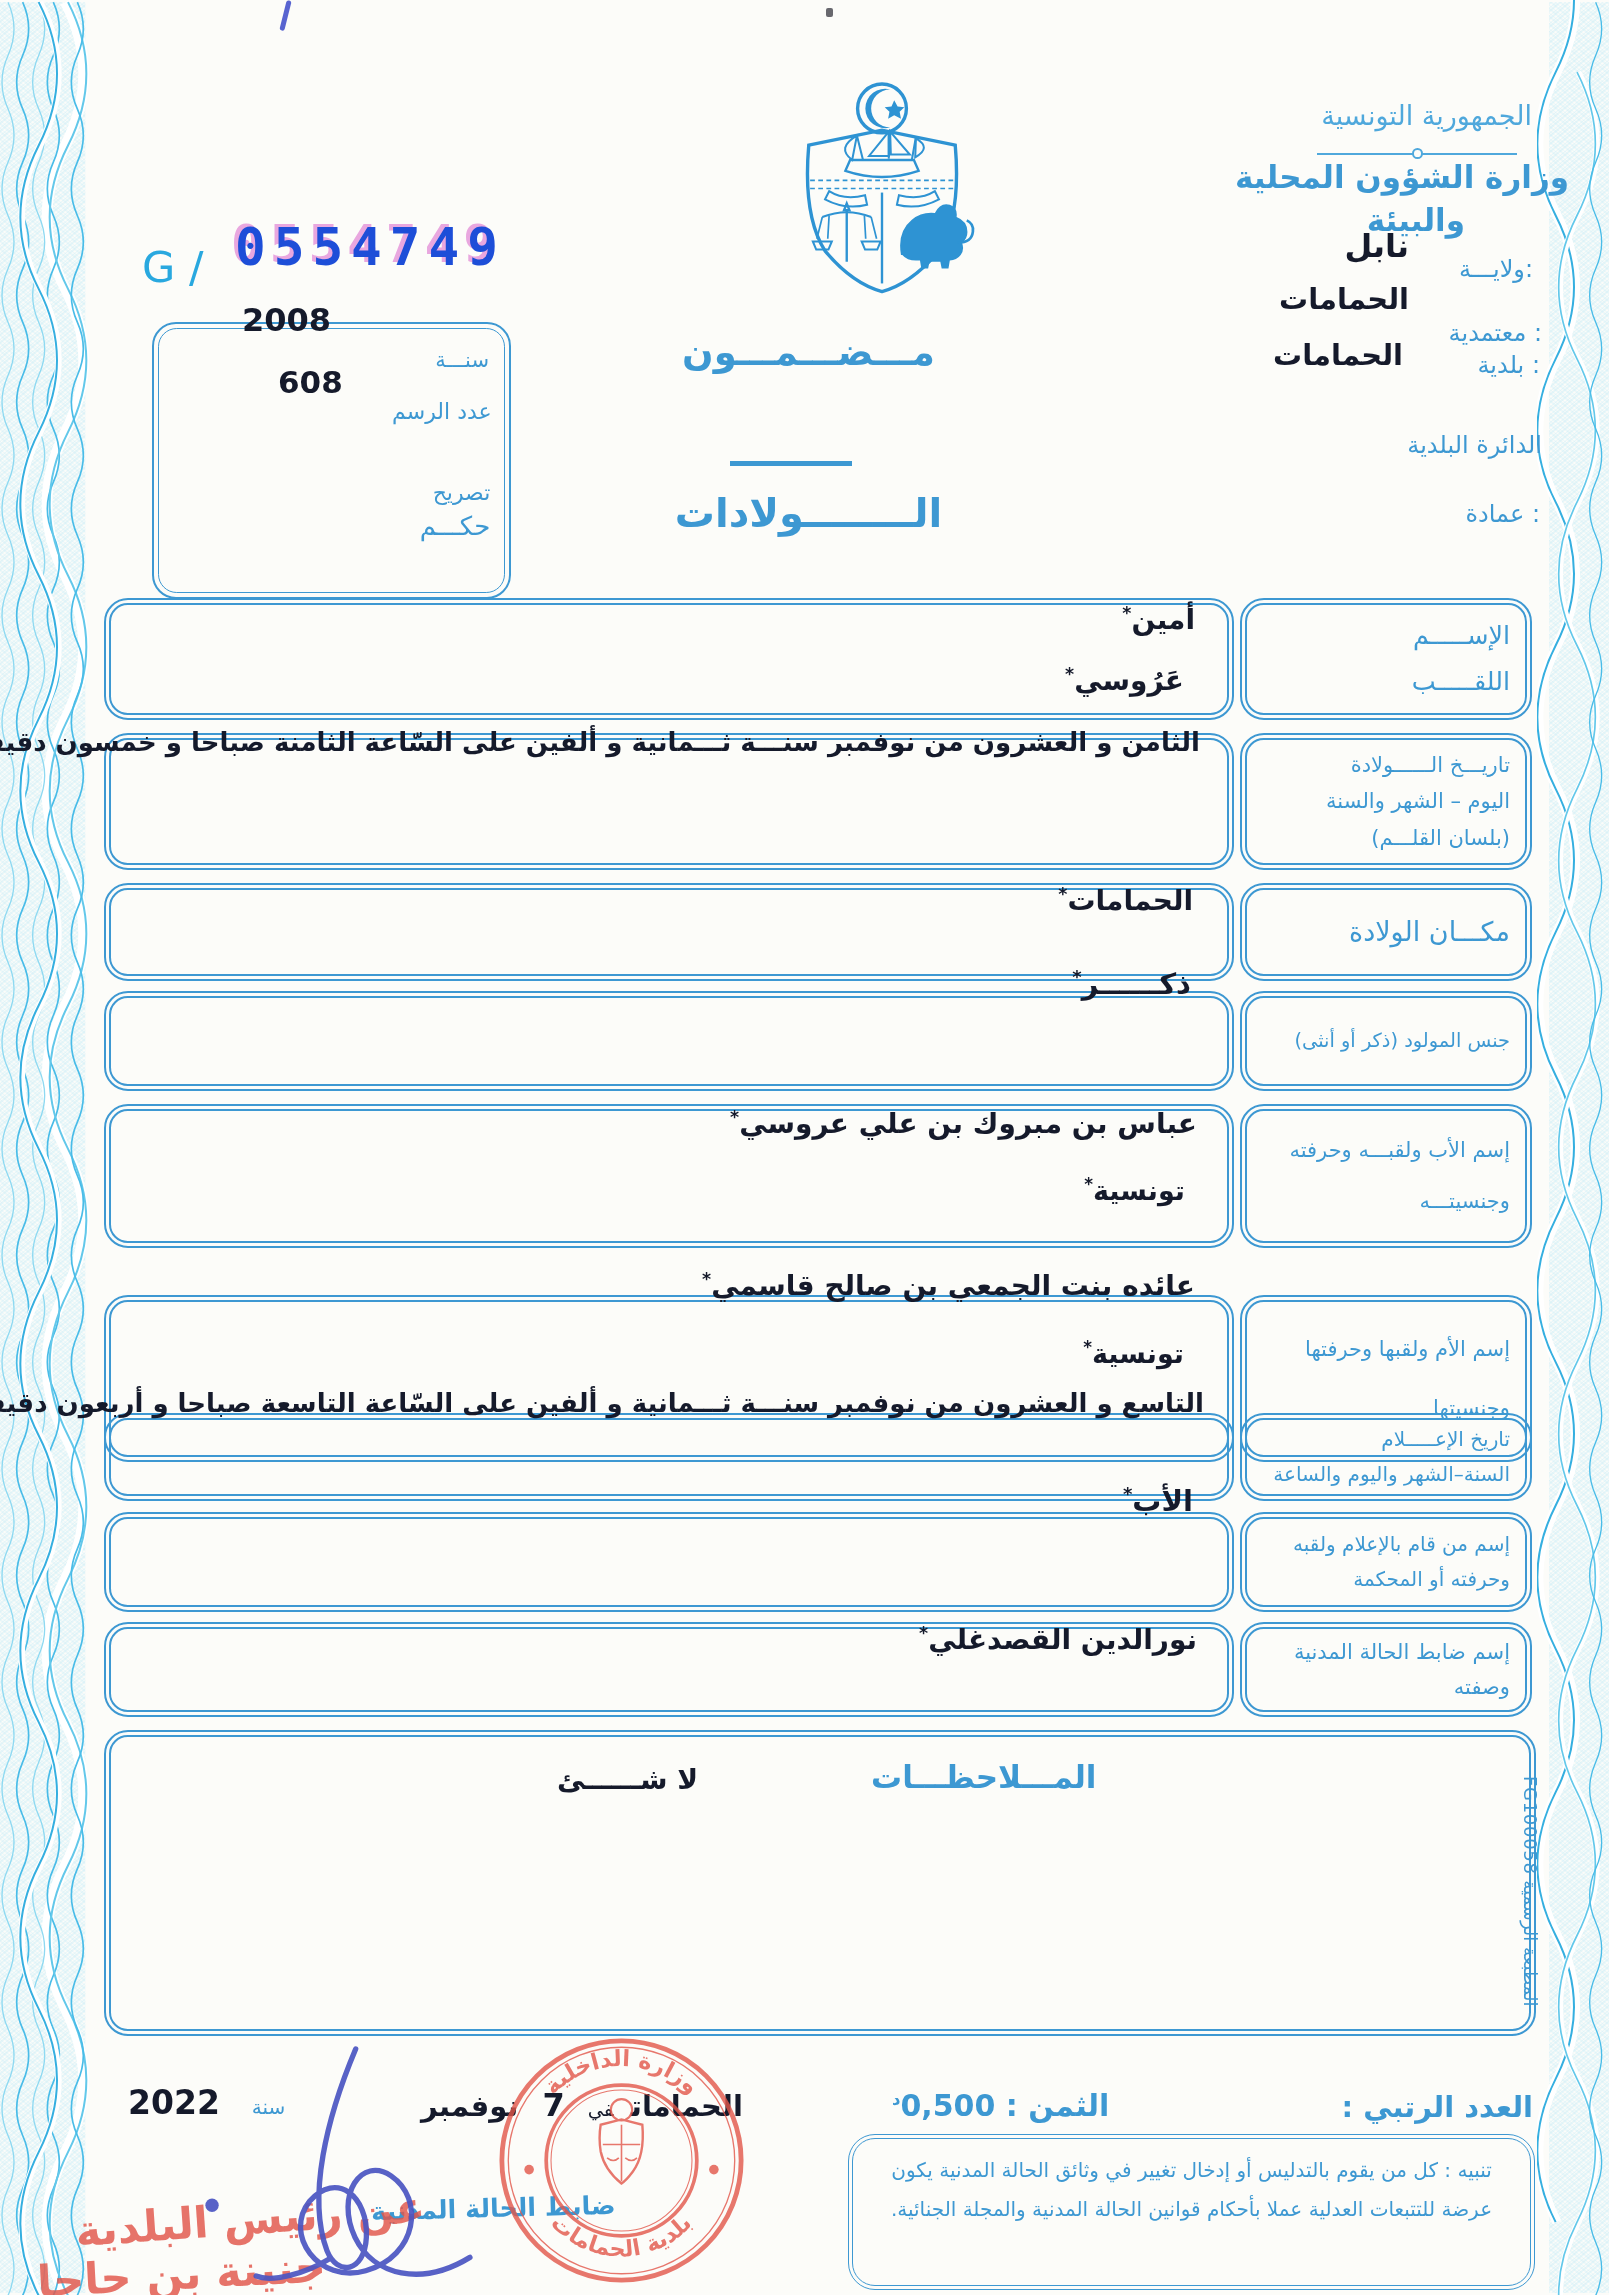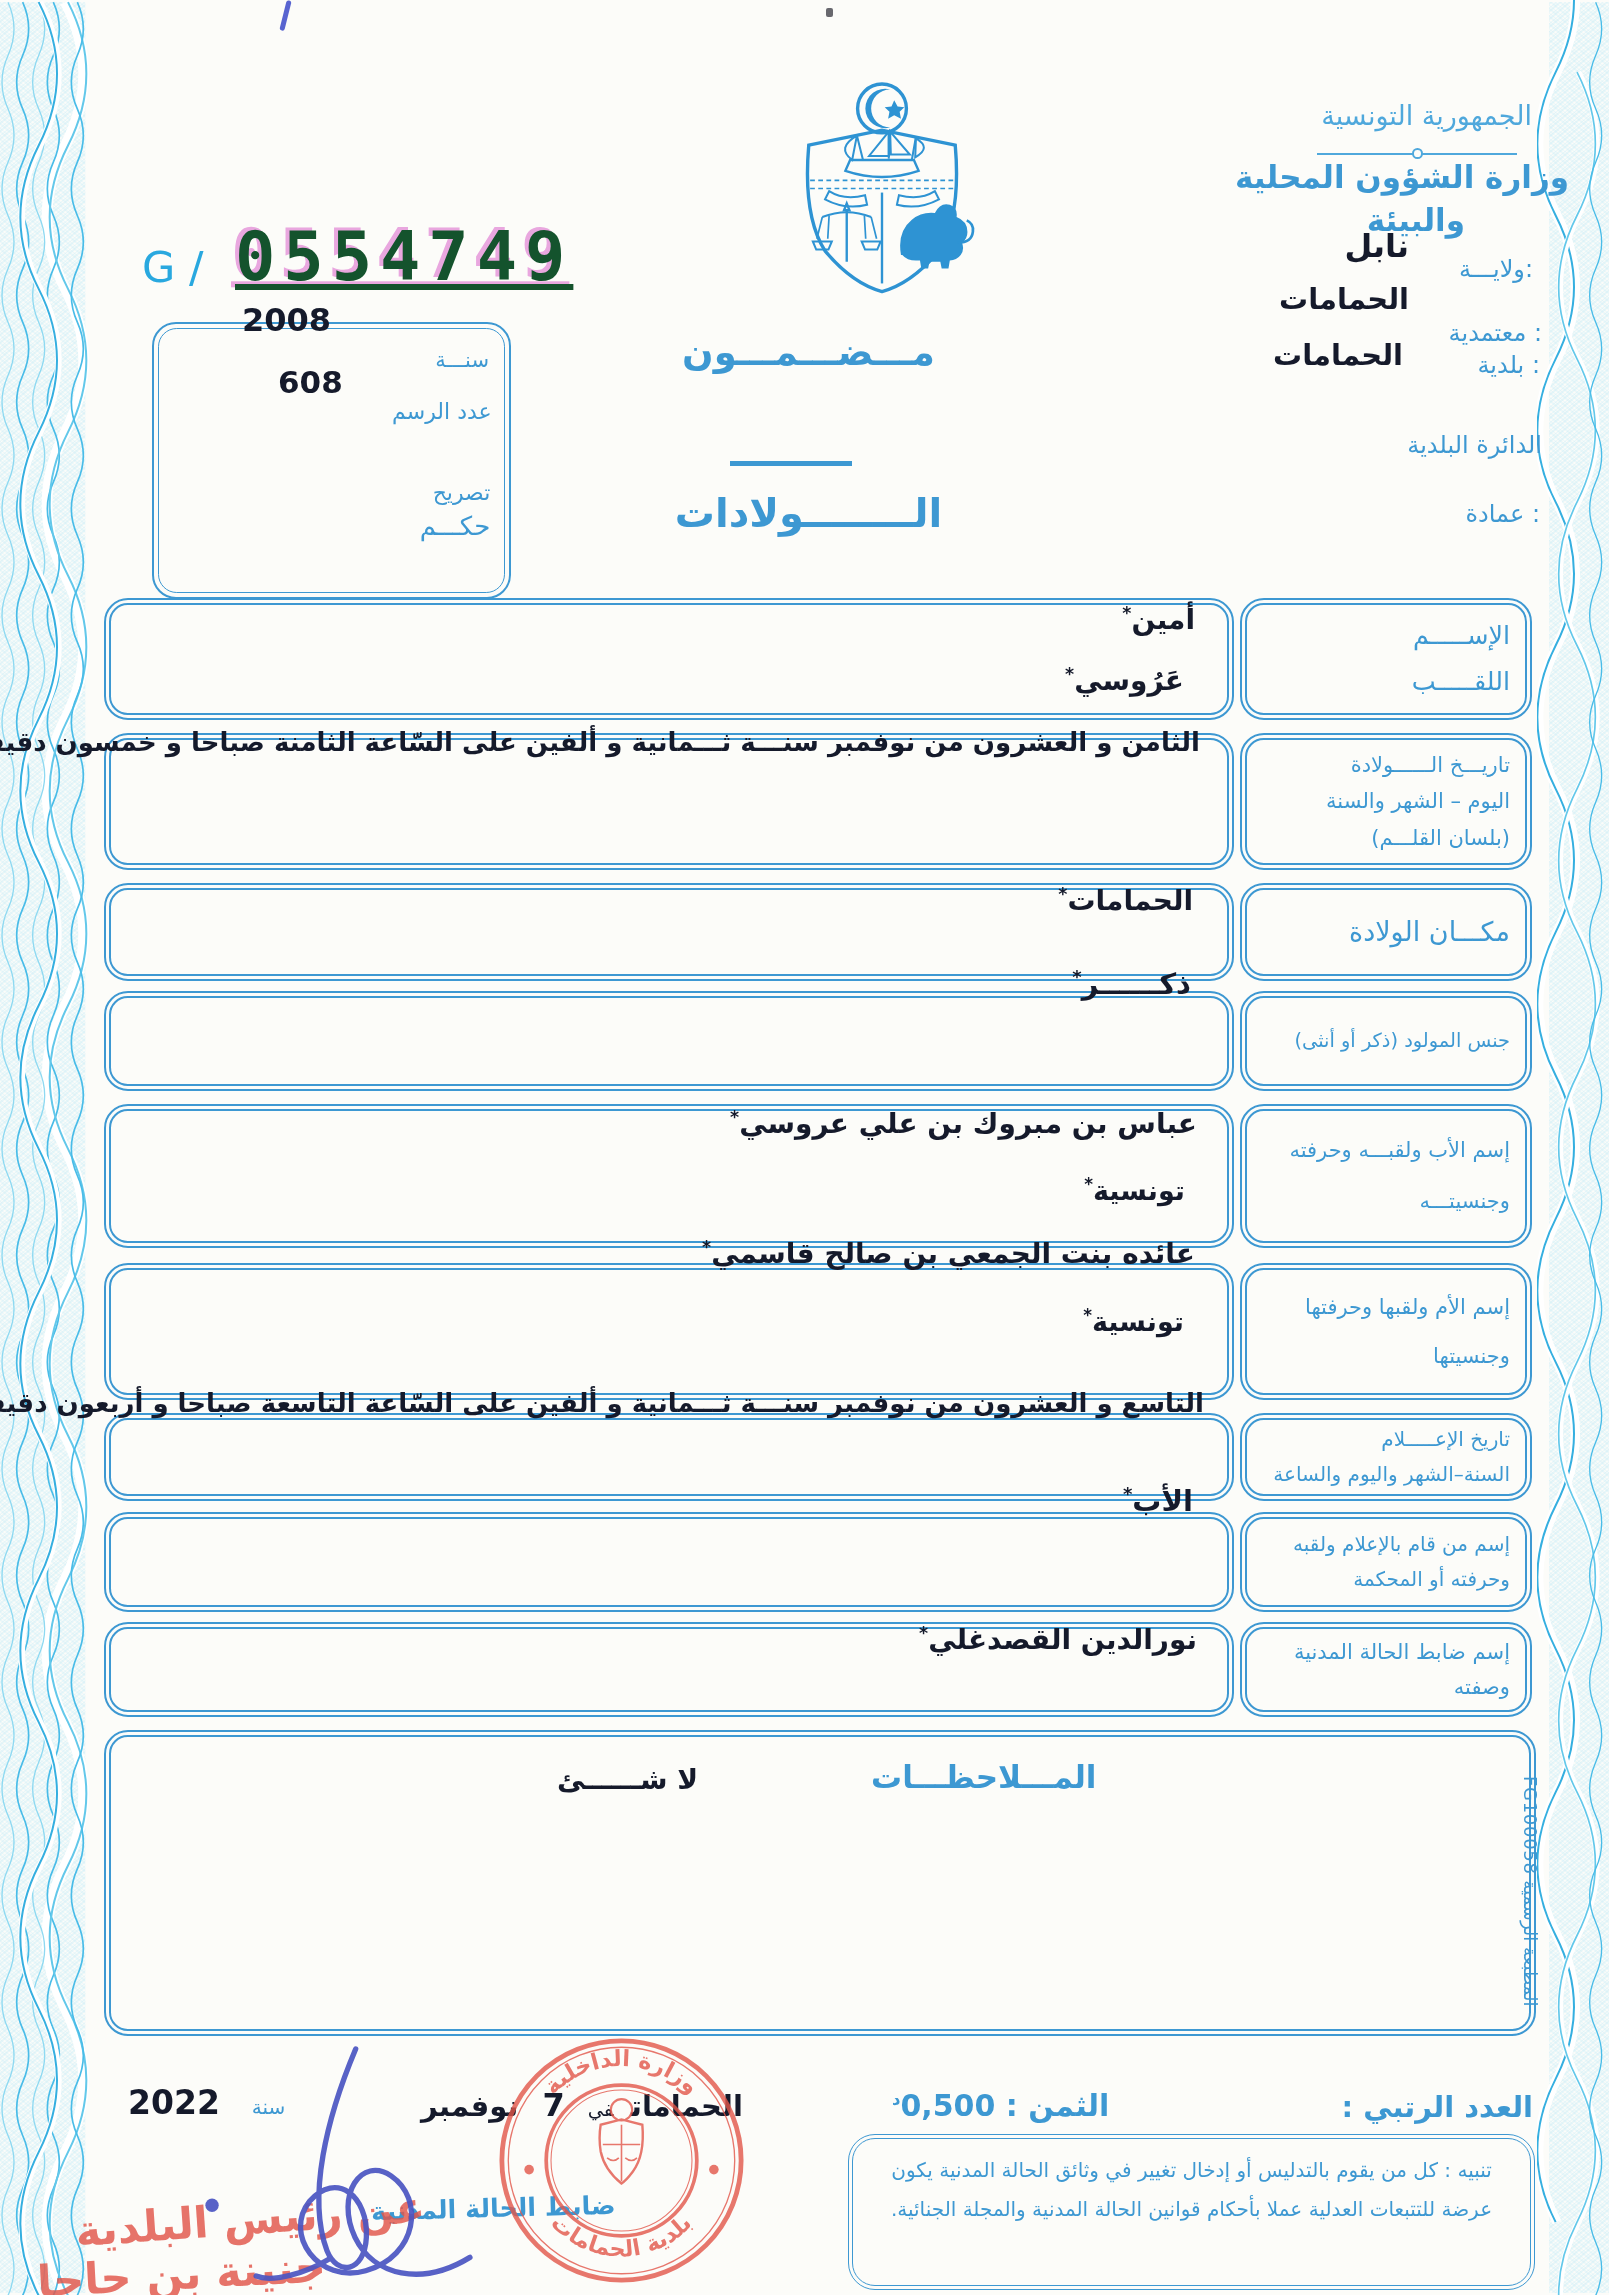--- a/index.html
+++ b/index.html
@@ -33,23 +33,23 @@
   .hfield{color:var(--blue);font-size:24px;}
   .f-wilaya{right:76px;top:255px;}
   .f-moatamdia{right:67px;top:319px;}
   .f-baladia{right:69px;top:351px;}
   .f-daira{right:67px;top:431px;}
   .f-imada{right:69px;top:500px;}
   .hv1{left:1279px;top:282px;font-size:29px;}
   .hv2{left:1273px;top:338px;font-size:29px;}
   
   .g-prefix{left:142px;top:242px;font-size:43px;color:var(--cyan);font-family:"DejaVu Sans",sans-serif;}
-  .g-num{left:235px;top:218px;font-size:67px;font-weight:bold;color:#14532d;
+  .g-num{left:235px;top:218px;font-size:51px;font-weight:bold;color:#1d4ed8;
          font-family:"DejaVu Sans Mono",monospace;letter-spacing:8px;
-         text-shadow:-4px -2.7px 0 rgba(214,82,198,0.5);text-decoration:underline;}
+         text-shadow:-4px -2.7px 0 rgba(214,82,198,0.5);}
   .reg-box{left:152px;top:322px;width:355px;height:273px;}
   .dbox{border:2px solid var(--blue);border-radius:24px;}
   .dbox::before{content:"";position:absolute;inset:3.3px;border:2.7px solid var(--blue);border-radius:18.7px;pointer-events:none;}
   .reg-box.dbox{border-width:2px;}
   .reg-box.dbox::before{border-width:1.3px;inset:4px;}
   .reg-lab{position:absolute;color:var(--blue);font-size:21px;}
   .rl1{right:20px;top:24px;}
   .rl2{right:17.4px;top:75px;font-size:22px;}
   .rl3{right:18.7px;top:156px;font-size:22px;}
   .rl4{right:18.7px;top:187px;font-size:26px;}
@@ -67,21 +67,21 @@
   .row{position:absolute;left:104px;width:1428px;}
   .vbox{position:absolute;left:0;top:0;bottom:0;width:1126px;}
   .lbox{position:absolute;right:0;top:0;bottom:0;width:292px;display:flex;flex-direction:column;
         justify-content:space-evenly;align-items:stretch;text-align:right;padding:6.7px 20px;box-sizing:border-box;}
   .lbox .lab{color:var(--blue);font-size:21px;line-height:1.25;}
   .r1{top:598px;height:122px;}
   .r2{top:733px;height:137px;}
   .r3{top:883px;height:98px;}
   .r4{top:991px;height:100px;}
   .r5{top:1104px;height:144px;}
-  .r6{top:1263px;height:137px;}
+  .r6{top:1295px;height:167px;}
   .r7{top:1413px;height:88px;}
   .r8{top:1512px;height:100px;}
   .r9{top:1622px;height:95px;}
   .r1 .lab{font-size:25.4px;}
   .r4 .lab{font-size:19.4px;}
   .r7 .lab,.r8 .lab{font-size:20px;}
   .lbox.c{justify-content:center;gap:10.7px;}
   .val{position:absolute;color:var(--dark);font-weight:bold;font-size:28px;white-space:nowrap;direction:rtl;}
   .ast{font-size:0.62em;vertical-align:super;color:var(--dark);}
   .r1 .v1{top:2.7px;right:37px;}

